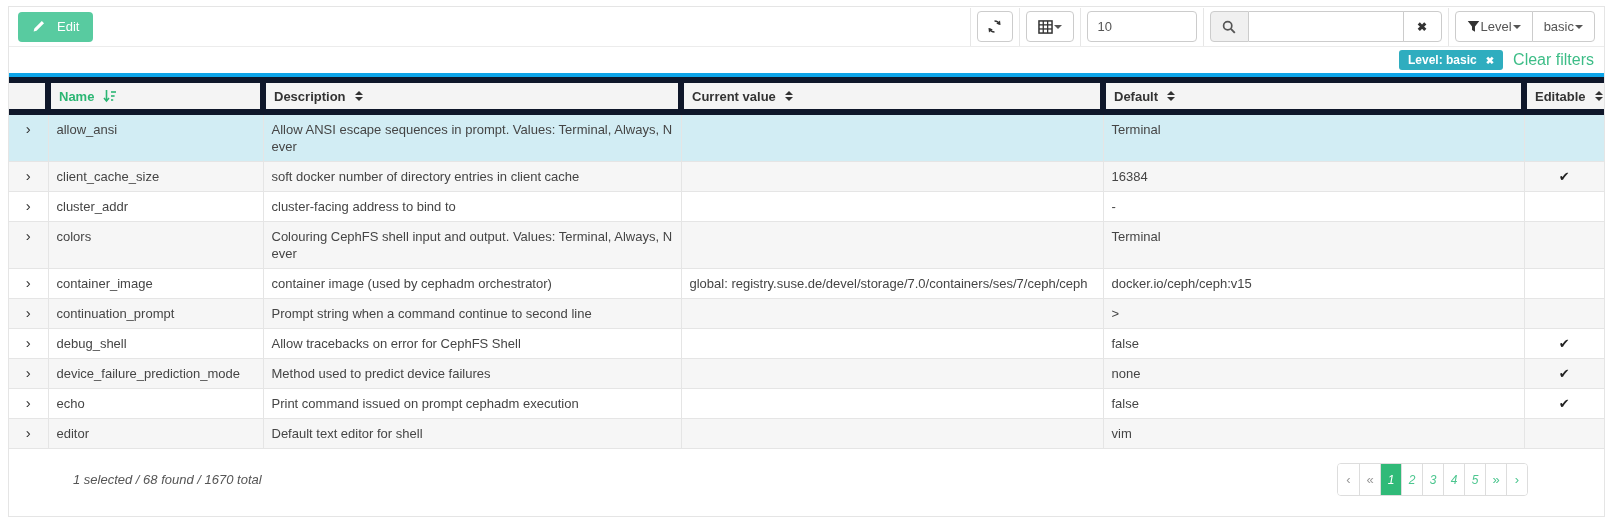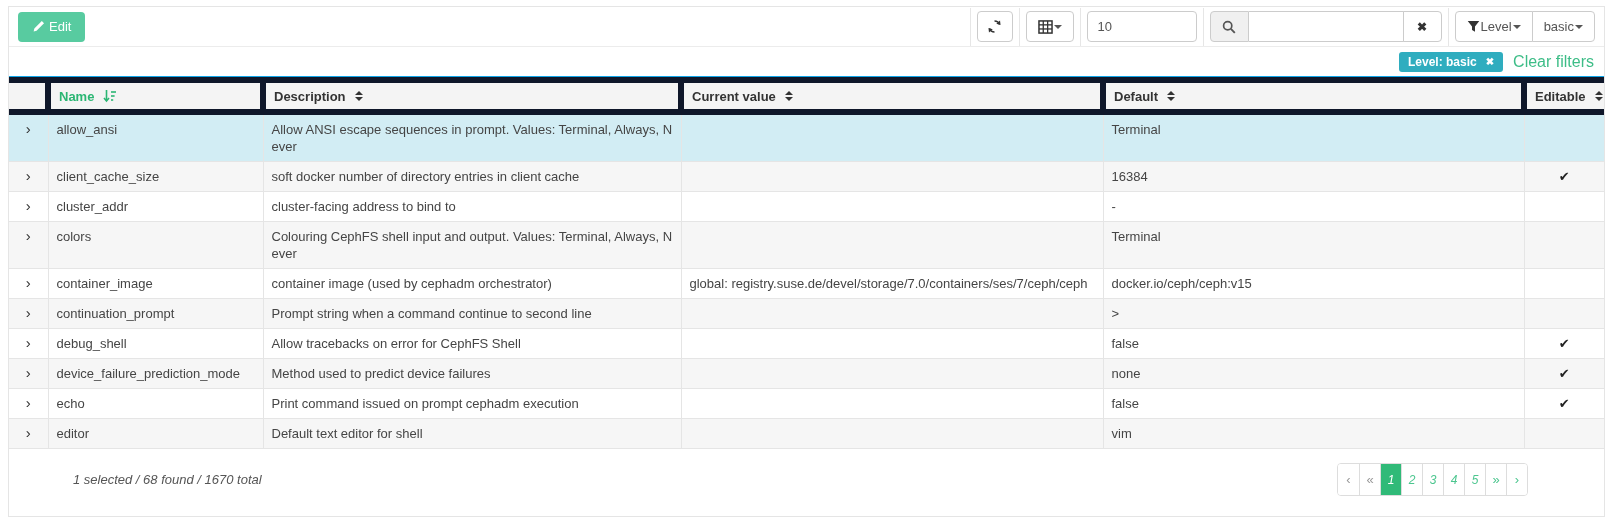--- a/index.html
+++ b/index.html
@@ -4,21 +4,21 @@
 <style>
   * { margin:0; padding:0; box-sizing:border-box; }
   html,body { width:1613px; height:518px; background:#fff;
     font-family:"Liberation Sans", sans-serif; color:#444; }
   .card { position:absolute; left:8px; top:6px; width:1597px;
     background:#fff; border:1px solid #e5e5e5; }
 
   
   .toolbar { display:flex; align-items:center; justify-content:space-between;
     padding:5px 9px; height:40px; border-bottom:1px solid #ececec; }
-  .btn-edit { display:inline-flex; align-items:center; gap:4px; height:30px;
+  .btn-edit { display:inline-flex; align-items:center; gap:12px; height:30px;
     background:#58cba0; color:#fff; border:none; border-radius:4px;
     padding:0 14px; font-size:13px; font-family:inherit; cursor:pointer; }
   .toolbar-right { display:flex; align-items:center; }
   .tdivider { width:1px; height:38px; background:#e6e6e6; margin:0 6px; }
   .tbtn { display:inline-flex; align-items:center; justify-content:center; gap:1px;
     height:31px; background:#fff; border:1px solid #ccc; border-radius:4px;
     padding:0 11px; font-size:13px; color:#555; font-family:inherit; cursor:pointer; }
   .caret { width:0; height:0; border-left:4px solid transparent;
     border-right:4px solid transparent; border-top:4px solid #555; display:inline-block; }
   .page-size { width:110px; height:31px; border:1px solid #ccc; border-radius:4px;
@@ -31,21 +31,21 @@
   .ig-clear { display:flex; align-items:center; justify-content:center; width:39px;
     background:#fff; border:1px solid #ccc; border-left:1px solid #ccc;
     border-radius:0 4px 4px 0; margin-left:-1px; font-size:12px; color:#333;
     font-weight:bold; cursor:pointer; }
   .btn-group { display:flex; }
   .btn-group .tbtn:first-child { border-radius:4px 0 0 4px; }
   .btn-group .tbtn:last-child { border-radius:0 4px 4px 0; margin-left:-1px; }
 
   
   .chips { display:flex; align-items:center; justify-content:flex-end; gap:10px;
-    height:30px; padding:4px 10px; border-bottom:1px solid #0ea5e9; }
+    height:30px; padding:4px 10px; border-bottom:4px solid #0ea5e9; }
   .chip { display:inline-flex; align-items:center; gap:9px; background:#2fadbf;
     color:#fff; font-size:12px; font-weight:bold; border-radius:3px; padding:3px 9px; }
   .chip .x { font-size:10px; cursor:pointer; }
   .clear-link { color:#3dbd87; font-size:16px; text-decoration:none; cursor:pointer; }
 
   
   table { width:100%; border-collapse:collapse; table-layout:fixed; font-size:13px; }
   thead th { background:#f4f4f4; text-align:left; font-weight:bold; color:#333;
     padding:5px 8px; border:6px solid #0f172a; height:32px; cursor:pointer; }
   thead th:first-child, tbody td:first-child { border-left:none; }

